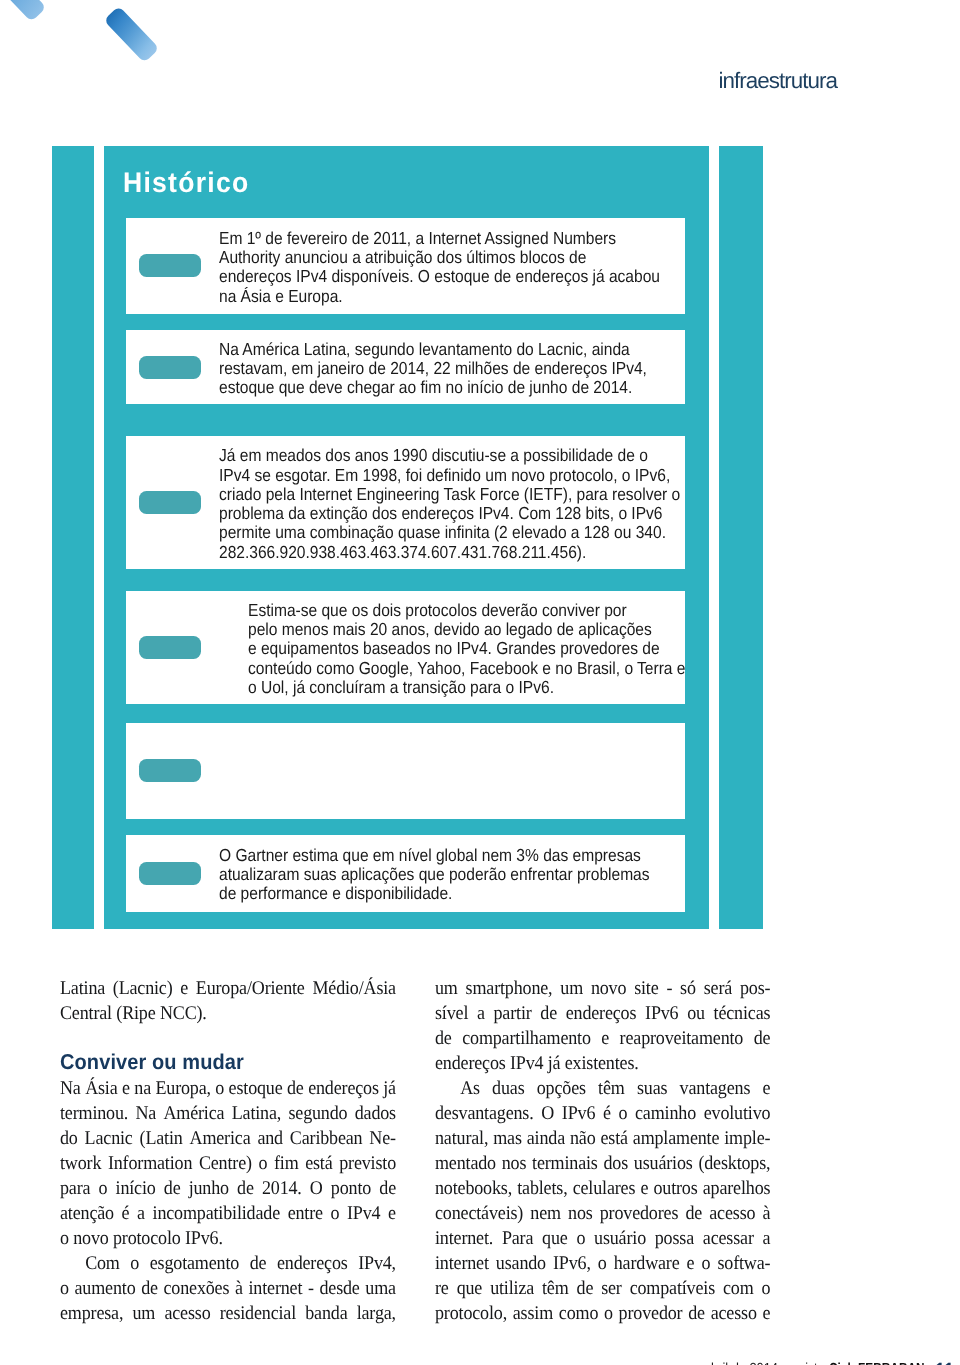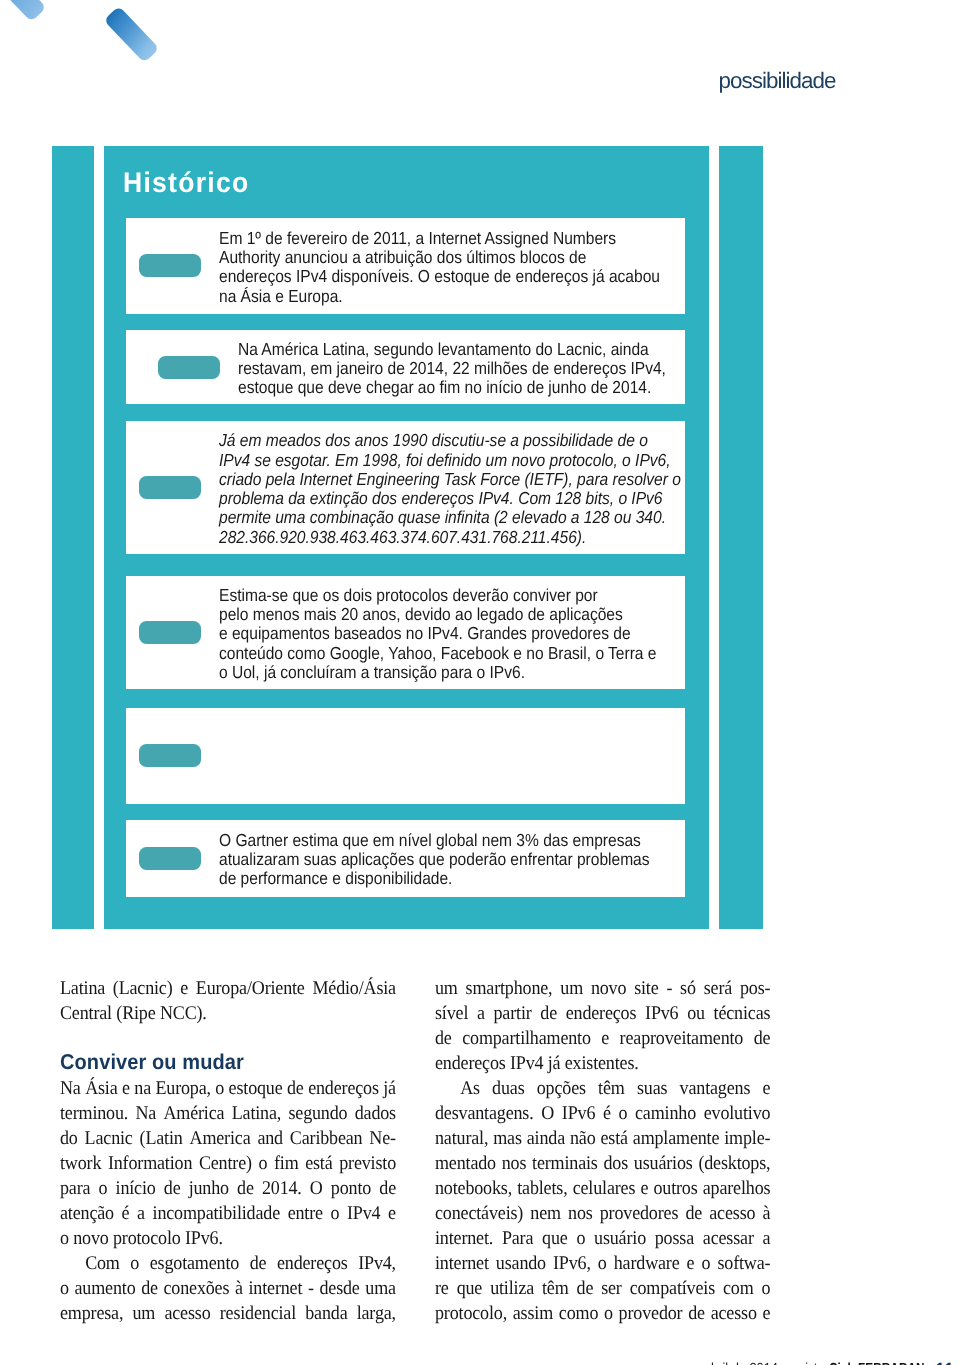--- a/index.html
+++ b/index.html
@@ -68,64 +68,64 @@
 </head>
 <body>
 
 <div class="page">
 
   <div class="deco-wrap">
     <div class="bar bar-a"></div>
     <div class="bar bar-b"></div>
   </div>
 
-  <div class="kicker">possibilidade</div>
+  <div class="kicker">infraestrutura</div>
 
   <div class="panel-wrap">
     <div class="strip strip-l"></div>
     <div class="strip strip-r"></div>
     <div class="panel">
       <div class="ptitle">Histórico</div>
     </div>
     <div class="boxes">
       <div class="box" style="height:96.6px;margin-top:0px;">
         <div class="pillcell">
           <div class="pill"></div>
         </div>
         <div class="btext">
             <div class="bline">Em 1º de fevereiro de 2011, a Internet Assigned Numbers</div>
             <div class="bline">Authority anunciou a atribuição dos últimos blocos de</div>
             <div class="bline">endereços IPv4 disponíveis. O estoque de endereços já acabou</div>
             <div class="bline">na Ásia e Europa.</div>
         </div>
       </div>
-      <div class="box" style="height:73.4px;margin-top:16.4px;padding-left:19px;">
+      <div class="box" style="height:73.4px;margin-top:16.4px;">
         <div class="pillcell">
           <div class="pill"></div>
         </div>
         <div class="btext">
             <div class="bline">Na América Latina, segundo levantamento do Lacnic, ainda</div>
             <div class="bline">restavam, em janeiro de 2014, 22 milhões de endereços IPv4,</div>
             <div class="bline">estoque que deve chegar ao fim no início de junho de 2014.</div>
         </div>
       </div>
-      <div class="box" style="height:133.4px;margin-top:17px;font-style:italic;">
+      <div class="box" style="height:133.4px;margin-top:32px;">
         <div class="pillcell">
           <div class="pill"></div>
         </div>
         <div class="btext">
             <div class="bline">Já em meados dos anos 1990 discutiu-se a possibilidade de o</div>
             <div class="bline">IPv4 se esgotar. Em 1998, foi definido um novo protocolo, o IPv6,</div>
             <div class="bline">criado pela Internet Engineering Task Force (IETF), para resolver o</div>
             <div class="bline">problema da extinção dos endereços IPv4. Com 128 bits, o IPv6</div>
             <div class="bline">permite uma combinação quase infinita (2 elevado a 128 ou 340.</div>
             <div class="bline">282.366.920.938.463.463.374.607.431.768.211.456).</div>
         </div>
       </div>
-      <div class="box" style="height:113.1px;margin-top:21.7px;">
+      <div class="box" style="height:113.1px;margin-top:21.7px;gap:29px;">
         <div class="pillcell">
           <div class="pill"></div>
         </div>
         <div class="btext">
             <div class="bline">Estima-se que os dois protocolos deverão conviver por</div>
             <div class="bline">pelo menos mais 20 anos, devido ao legado de aplicações</div>
             <div class="bline">e equipamentos baseados no IPv4. Grandes provedores de</div>
             <div class="bline">conteúdo como Google, Yahoo, Facebook e no Brasil, o Terra e</div>
             <div class="bline">o Uol, já concluíram a transição para o IPv6.</div>
         </div>

